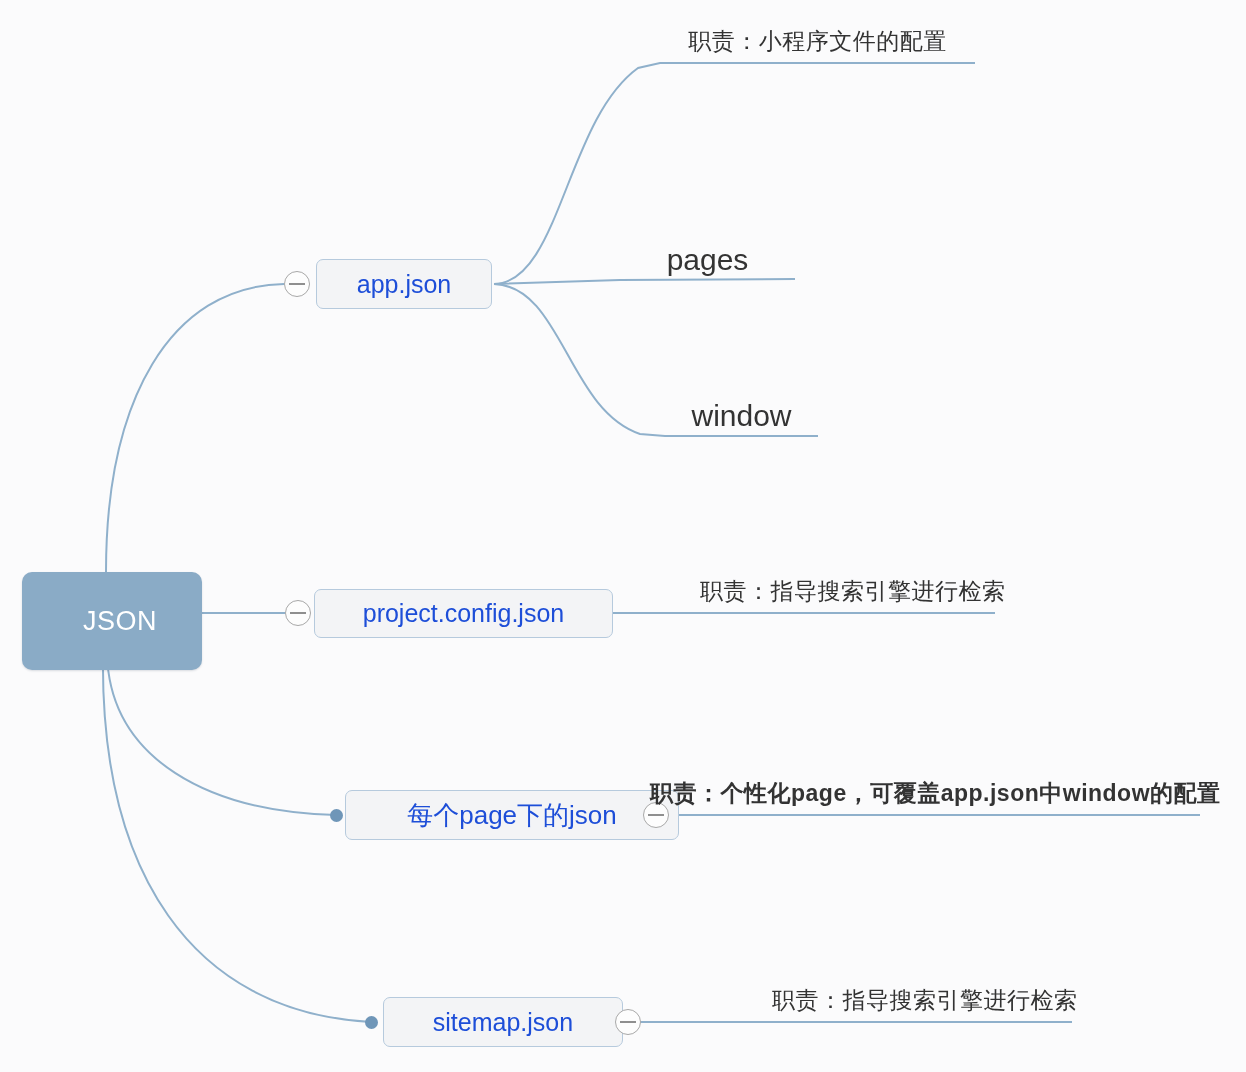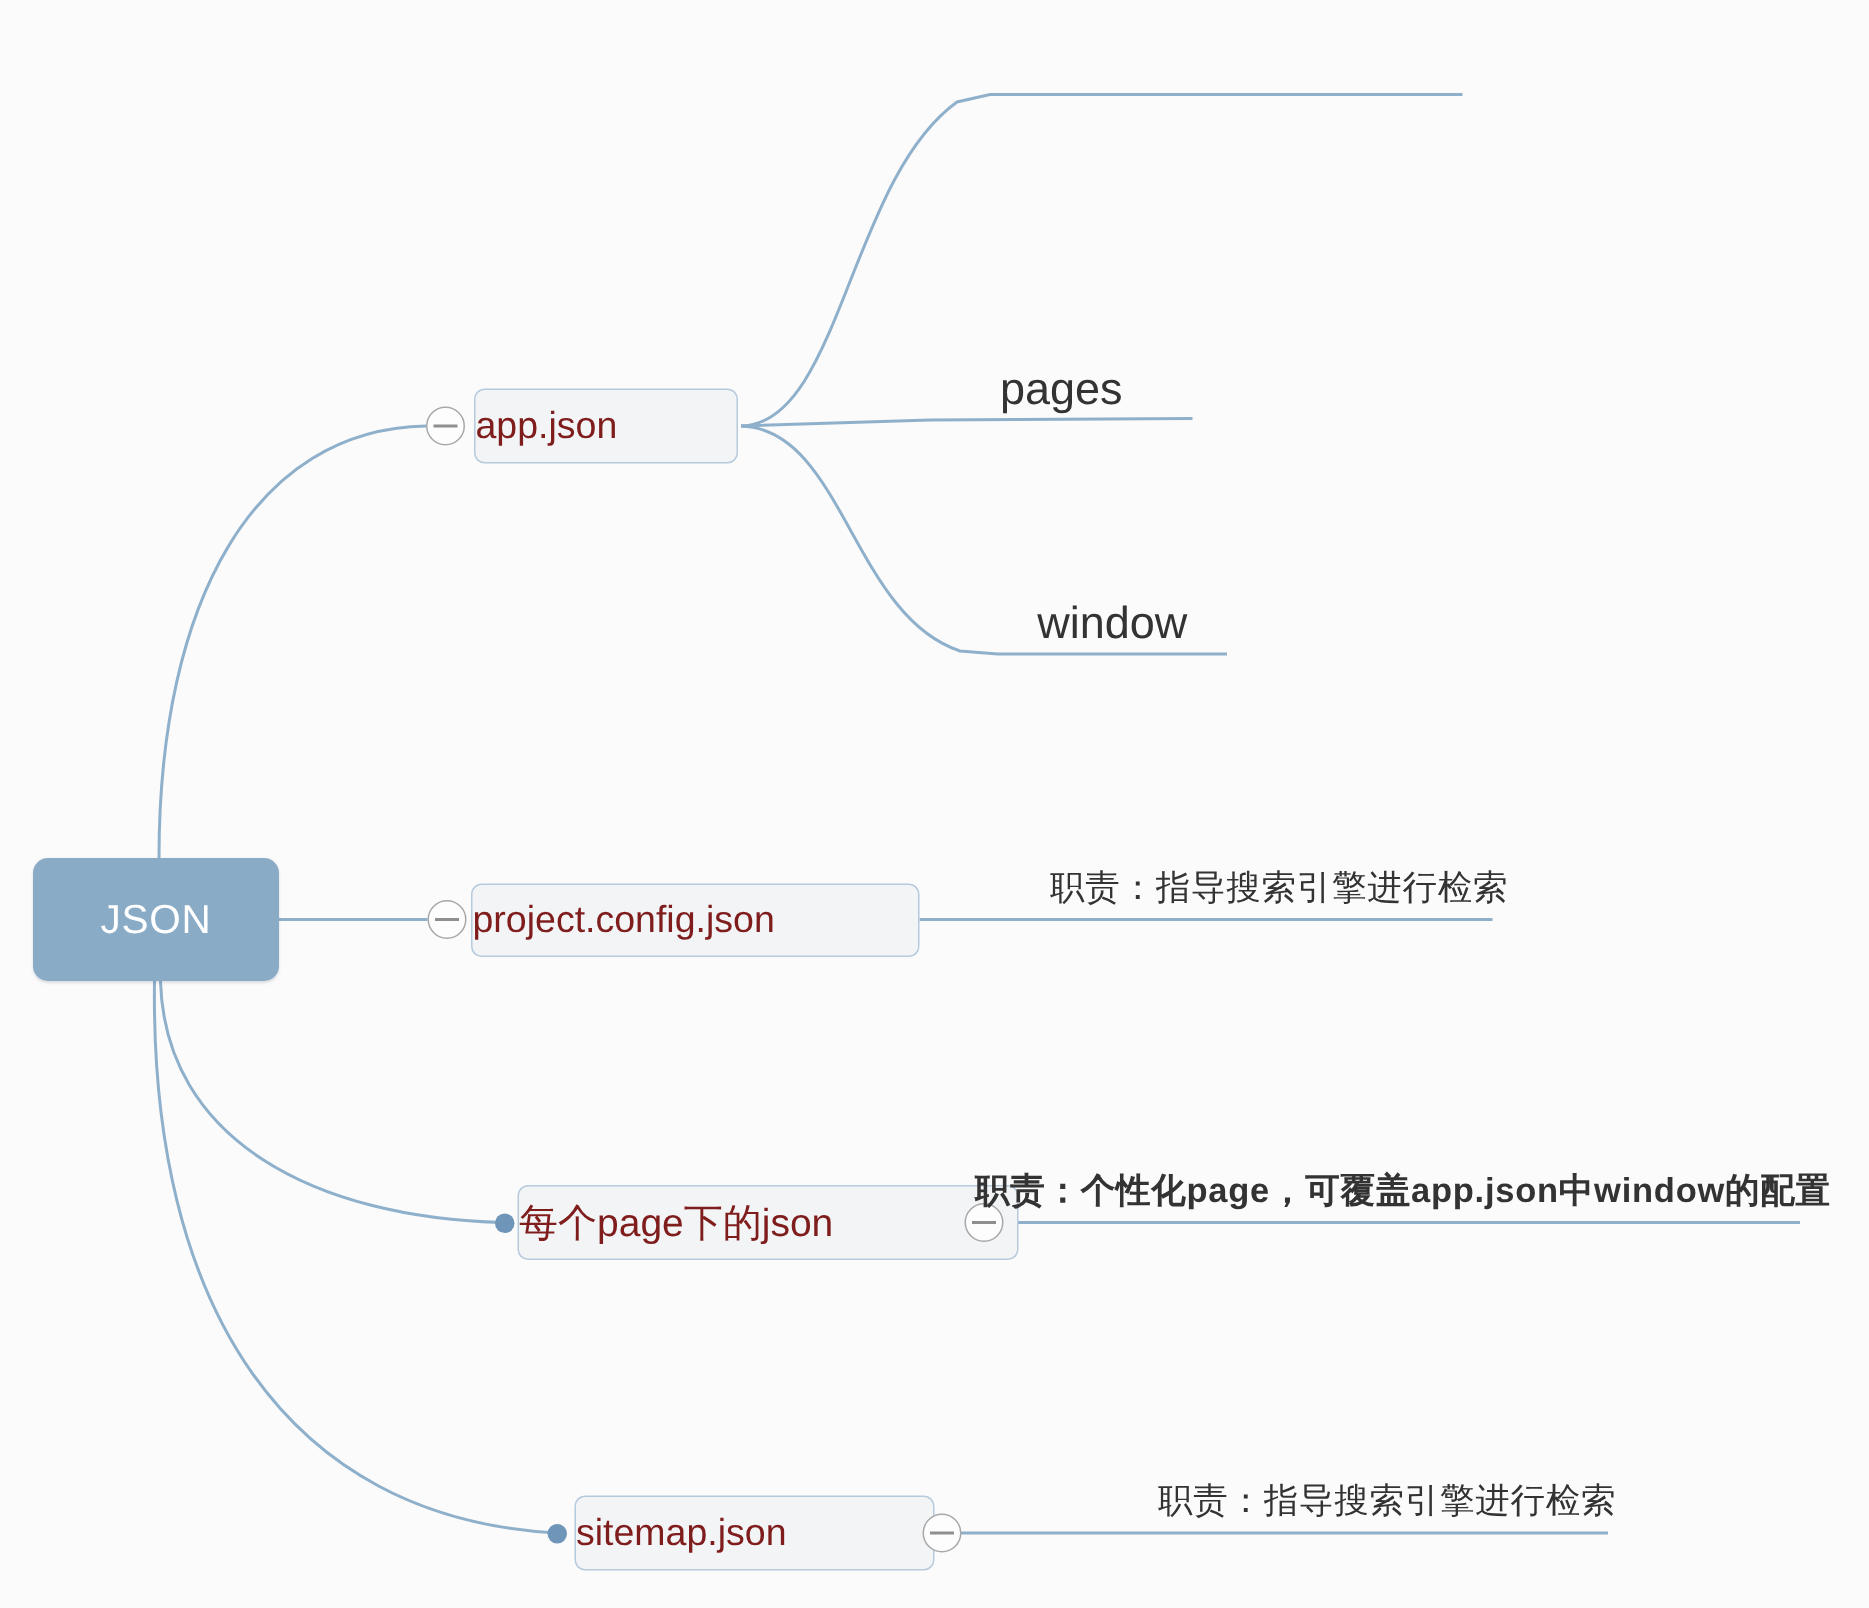--- a/index.html
+++ b/index.html
@@ -37,25 +37,25 @@
     color: #ffffff;
     font-size: 27px;
     letter-spacing: 0.5px;
     box-shadow: 0 1px 2px rgba(60,80,100,0.18);
   }
   
   .topic-node {
     position: absolute;
     display: flex;
     align-items: center;
-    justify-content: flex-start;
+    justify-content: center;
     background: #f3f4f6;
     border: 1.5px solid #b6cadd;
     border-radius: 7px;
-    color: #7f1d1d;
+    color: #1d4ed8;
     font-size: 25px;
     white-space: nowrap;
     box-sizing: border-box;
   }
   .topic-node.cn {
     font-size: 26px;
   }
   
   .leaf-label {
     position: absolute;
@@ -119,30 +119,33 @@
 
     <path d="M 494,284 C 562,286 568,410 640,434 L 665,436 L 818,436" fill="none" stroke="#8fb0cb" stroke-width="2"></path>
 
     <path d="M 613,613 L 700,613 L 995,613" fill="none" stroke="#8fb0cb" stroke-width="2"></path>
 
     <path d="M 668,815 L 1200,815" fill="none" stroke="#8fb0cb" stroke-width="2"></path>
 
     <path d="M 640,1022 L 1072,1022" fill="none" stroke="#8fb0cb" stroke-width="2"></path>
   </svg>
 
-  <div class="root-node" style="left:22px; top:572px; width:164px; height:82px;">
+  <div class="root-node" style="left:22px; top:572px; width:164px; height:98px;padding-left:16px;">
     <span>JSON</span>
   </div>
 
   <div class="collapse-btn" style="left:284px; top:271px;"></div>
 
   <div class="topic-node" style="left:316px; top:259px; width:176px; height:50px;">
     <span>app.json</span>
   </div>
 
+  <div class="leaf-label cn" style="left:660px; top:26px; width:315px;">
+    <span>职责：小程序文件的配置</span>
+  </div>
 
   <div class="leaf-label" style="left:620px; top:243px; width:175px;">
     <span>pages</span>
   </div>
 
   <div class="leaf-label" style="left:665px; top:399px; width:153px;">
     <span>window</span>
   </div>
 
   <div class="collapse-btn" style="left:285px; top:600px;"></div>

